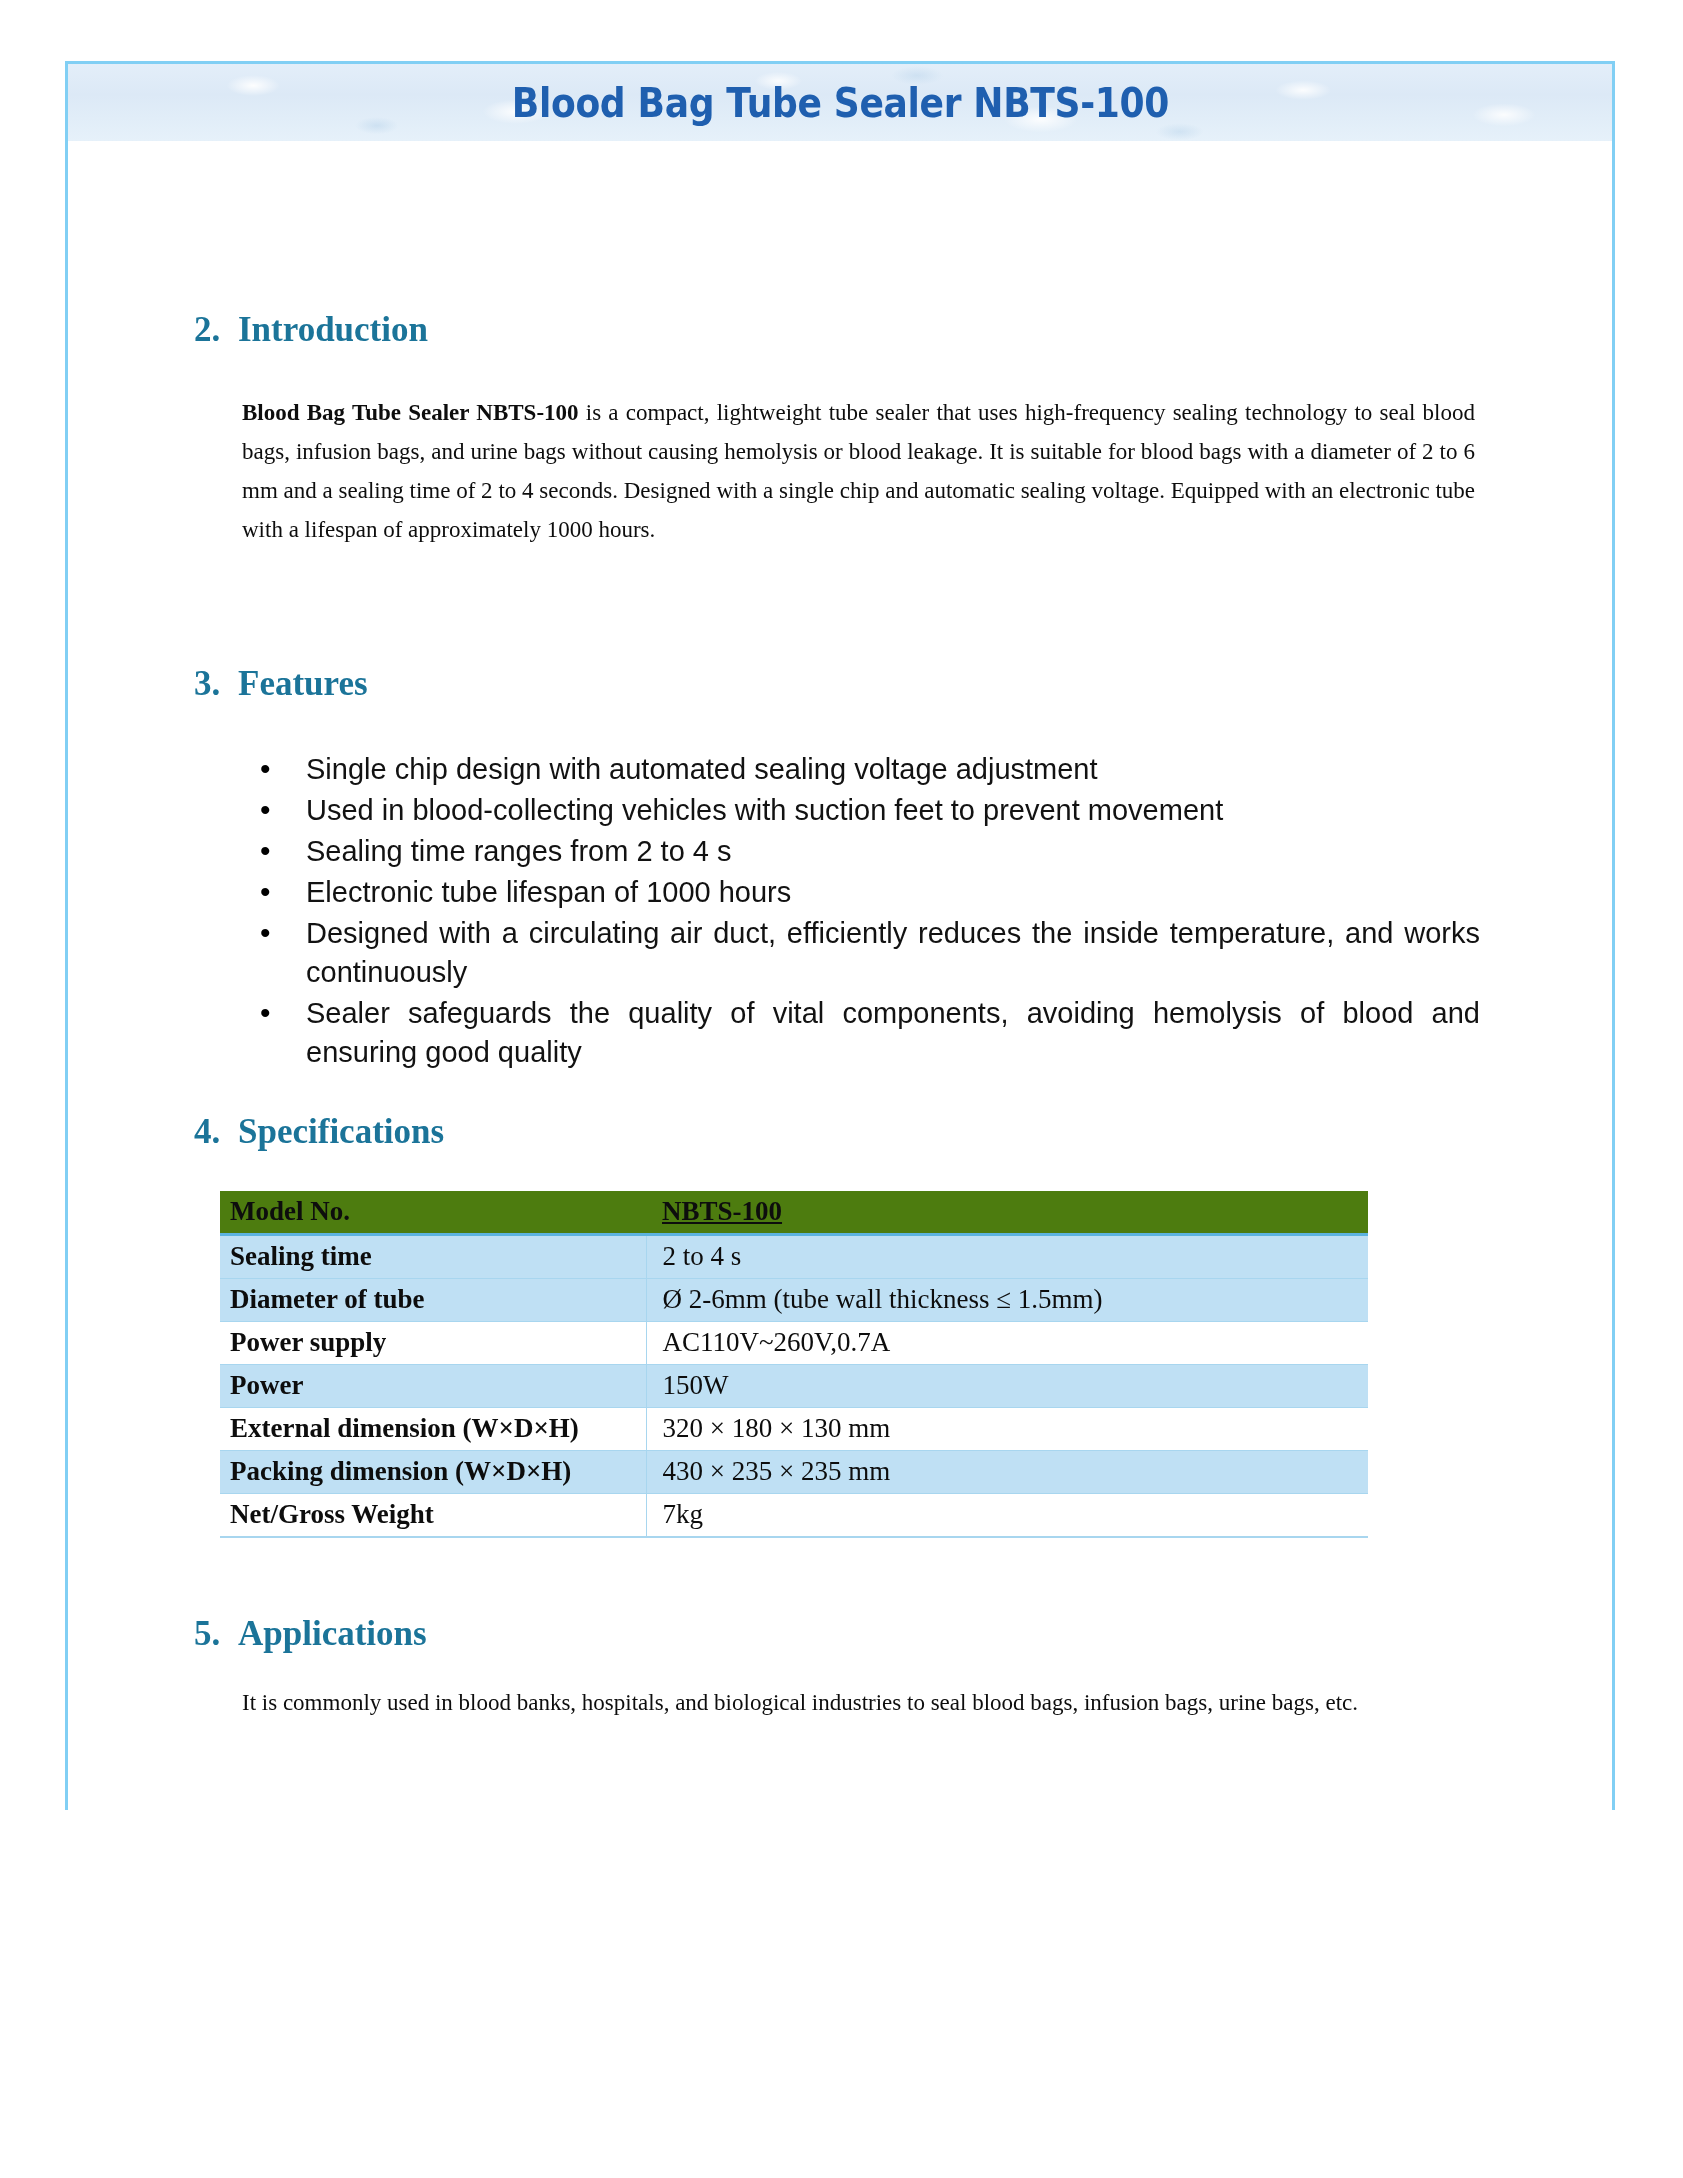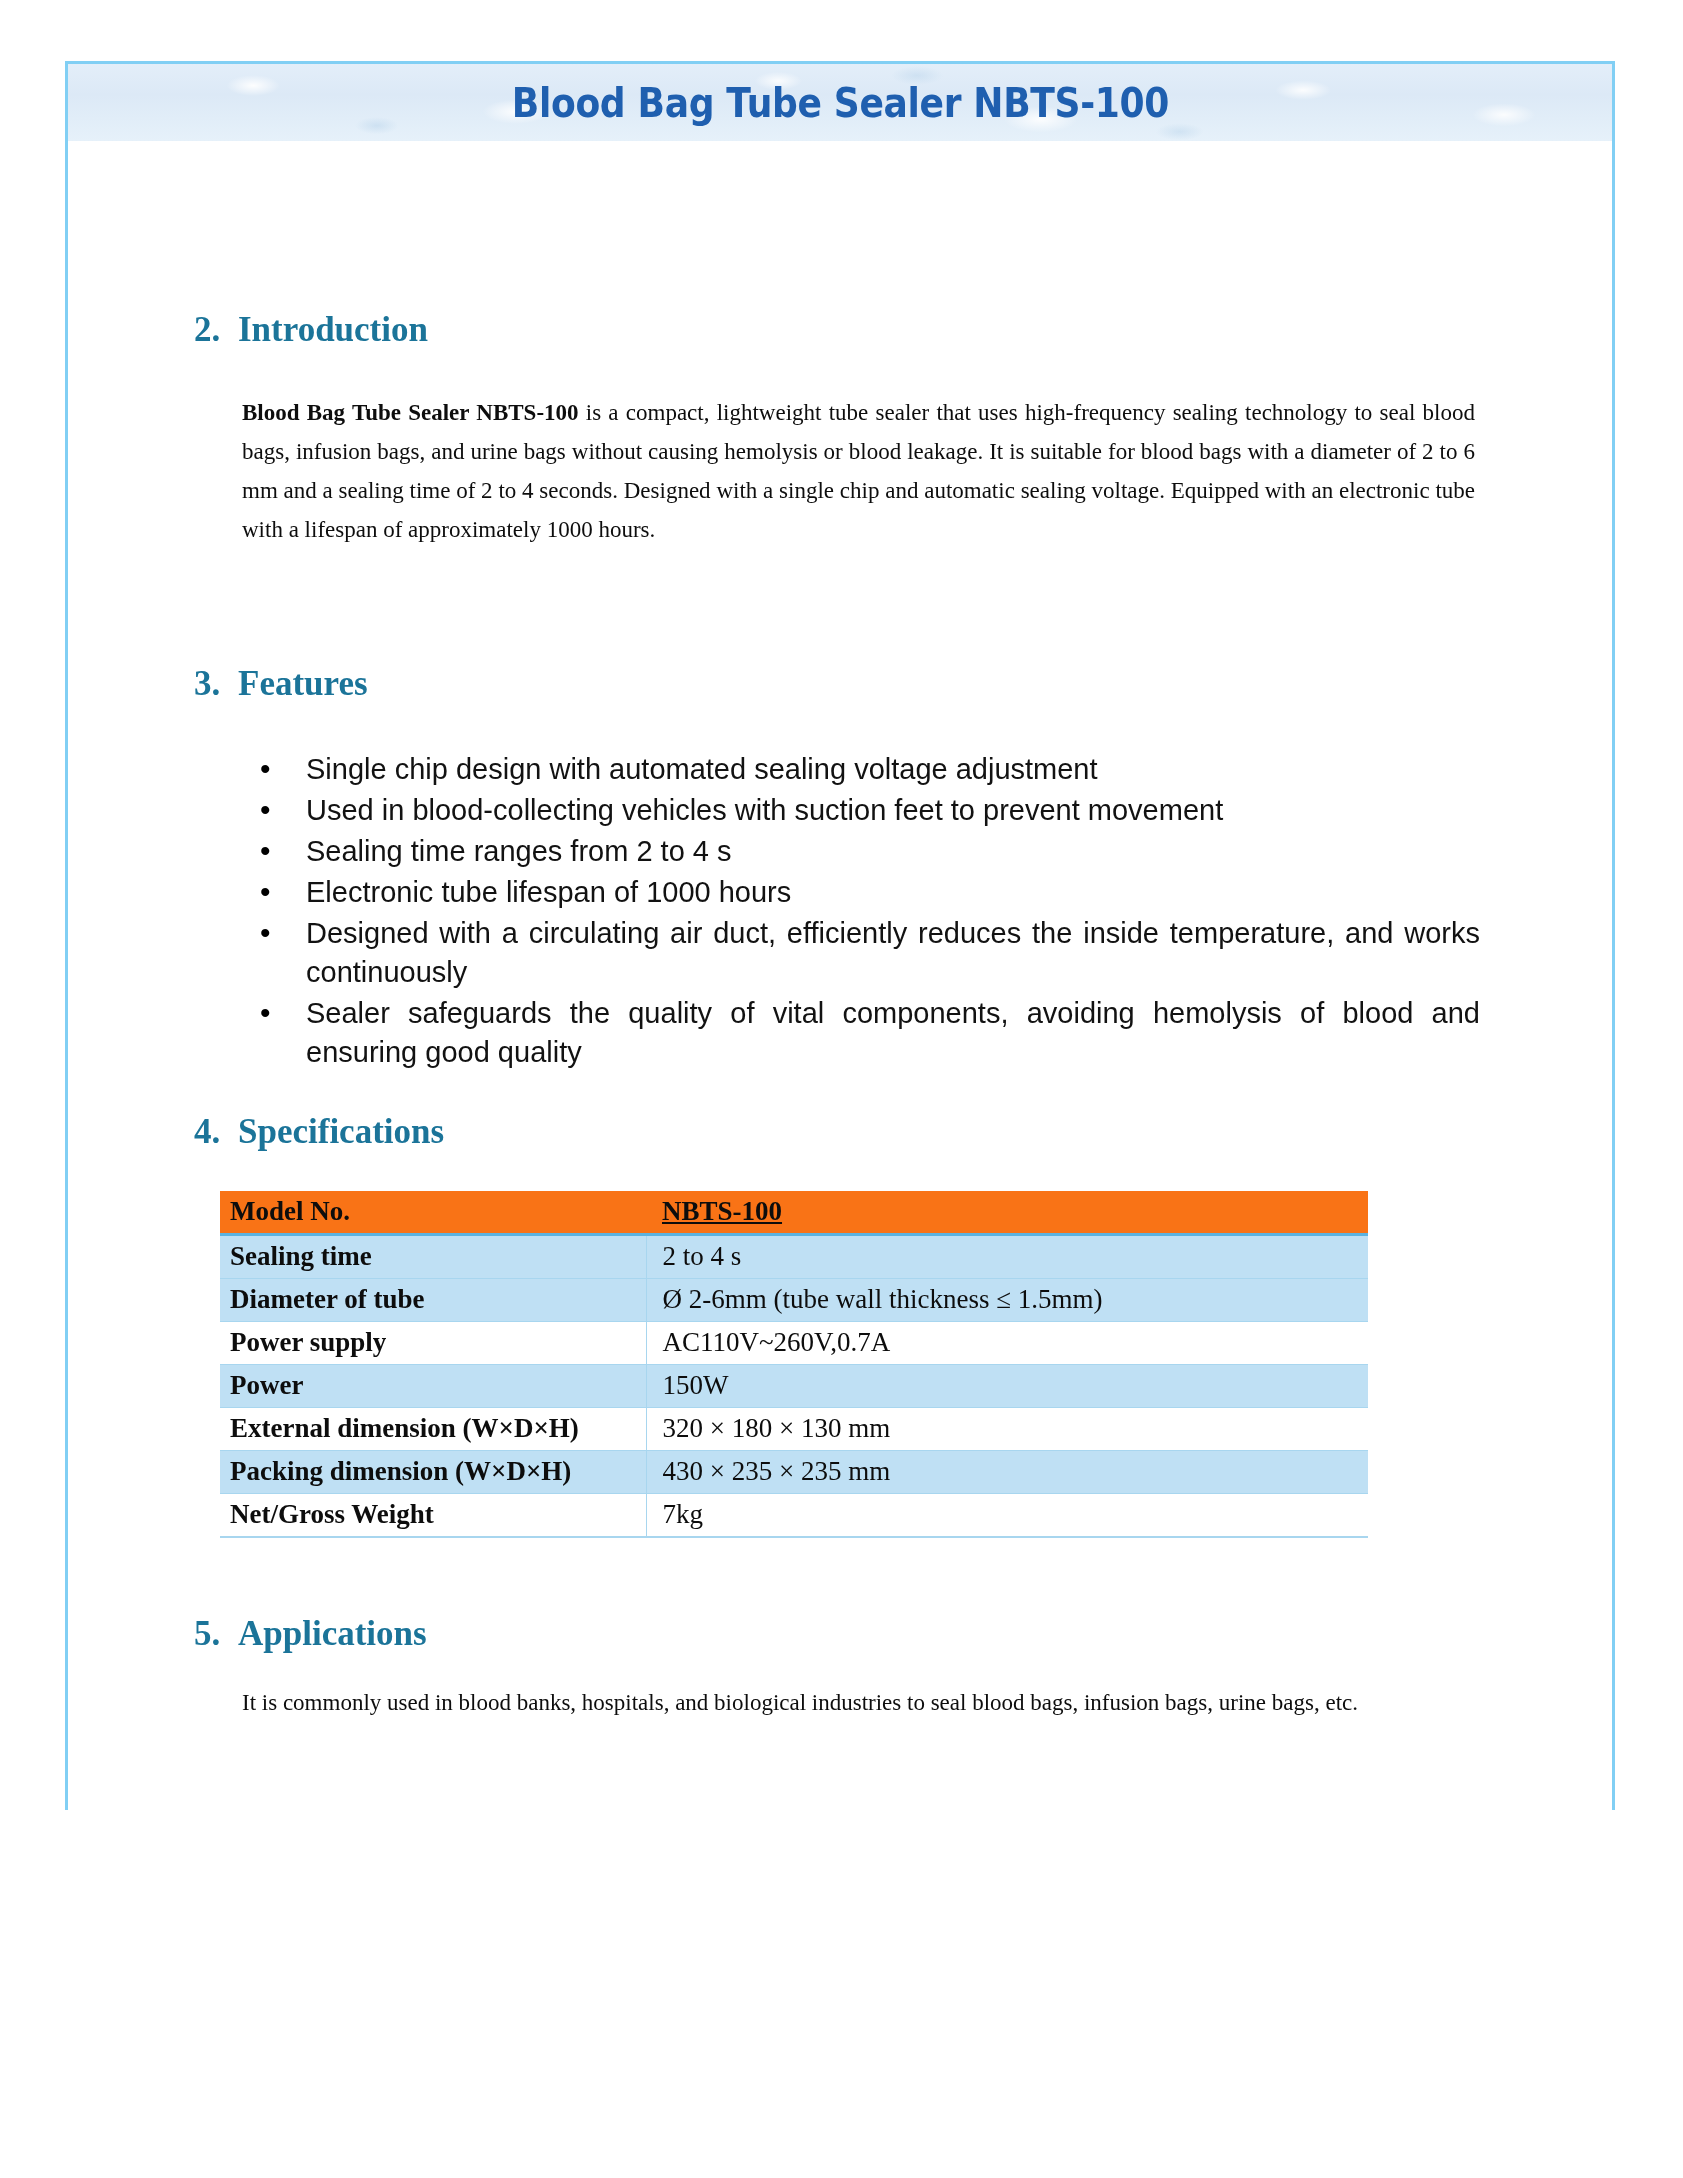--- a/index.html
+++ b/index.html
@@ -181,21 +181,21 @@
     font-weight: bold;
     padding-left: 10px;
   }
   .spec-table td.val {
     padding-left: 16px;
     border-left: 1px solid #a8d6ef;
   }
   .spec-table tr.head td {
     font-weight: bold;
     border-bottom: 3px solid #5cb3e0;
-    background: #f97316;
+    background: #4d7c0f;
   }
   .spec-table tr.head td.val { border-left: none; text-decoration: underline; }
   .spec-table tr.shade td {
     background: #bfe0f4;
   }
   .spec-table tr.plain td {
     background: #ffffff;
   }
   .spec-table tr.band-line td {
     border-bottom: 1px solid #a8d6ef;

